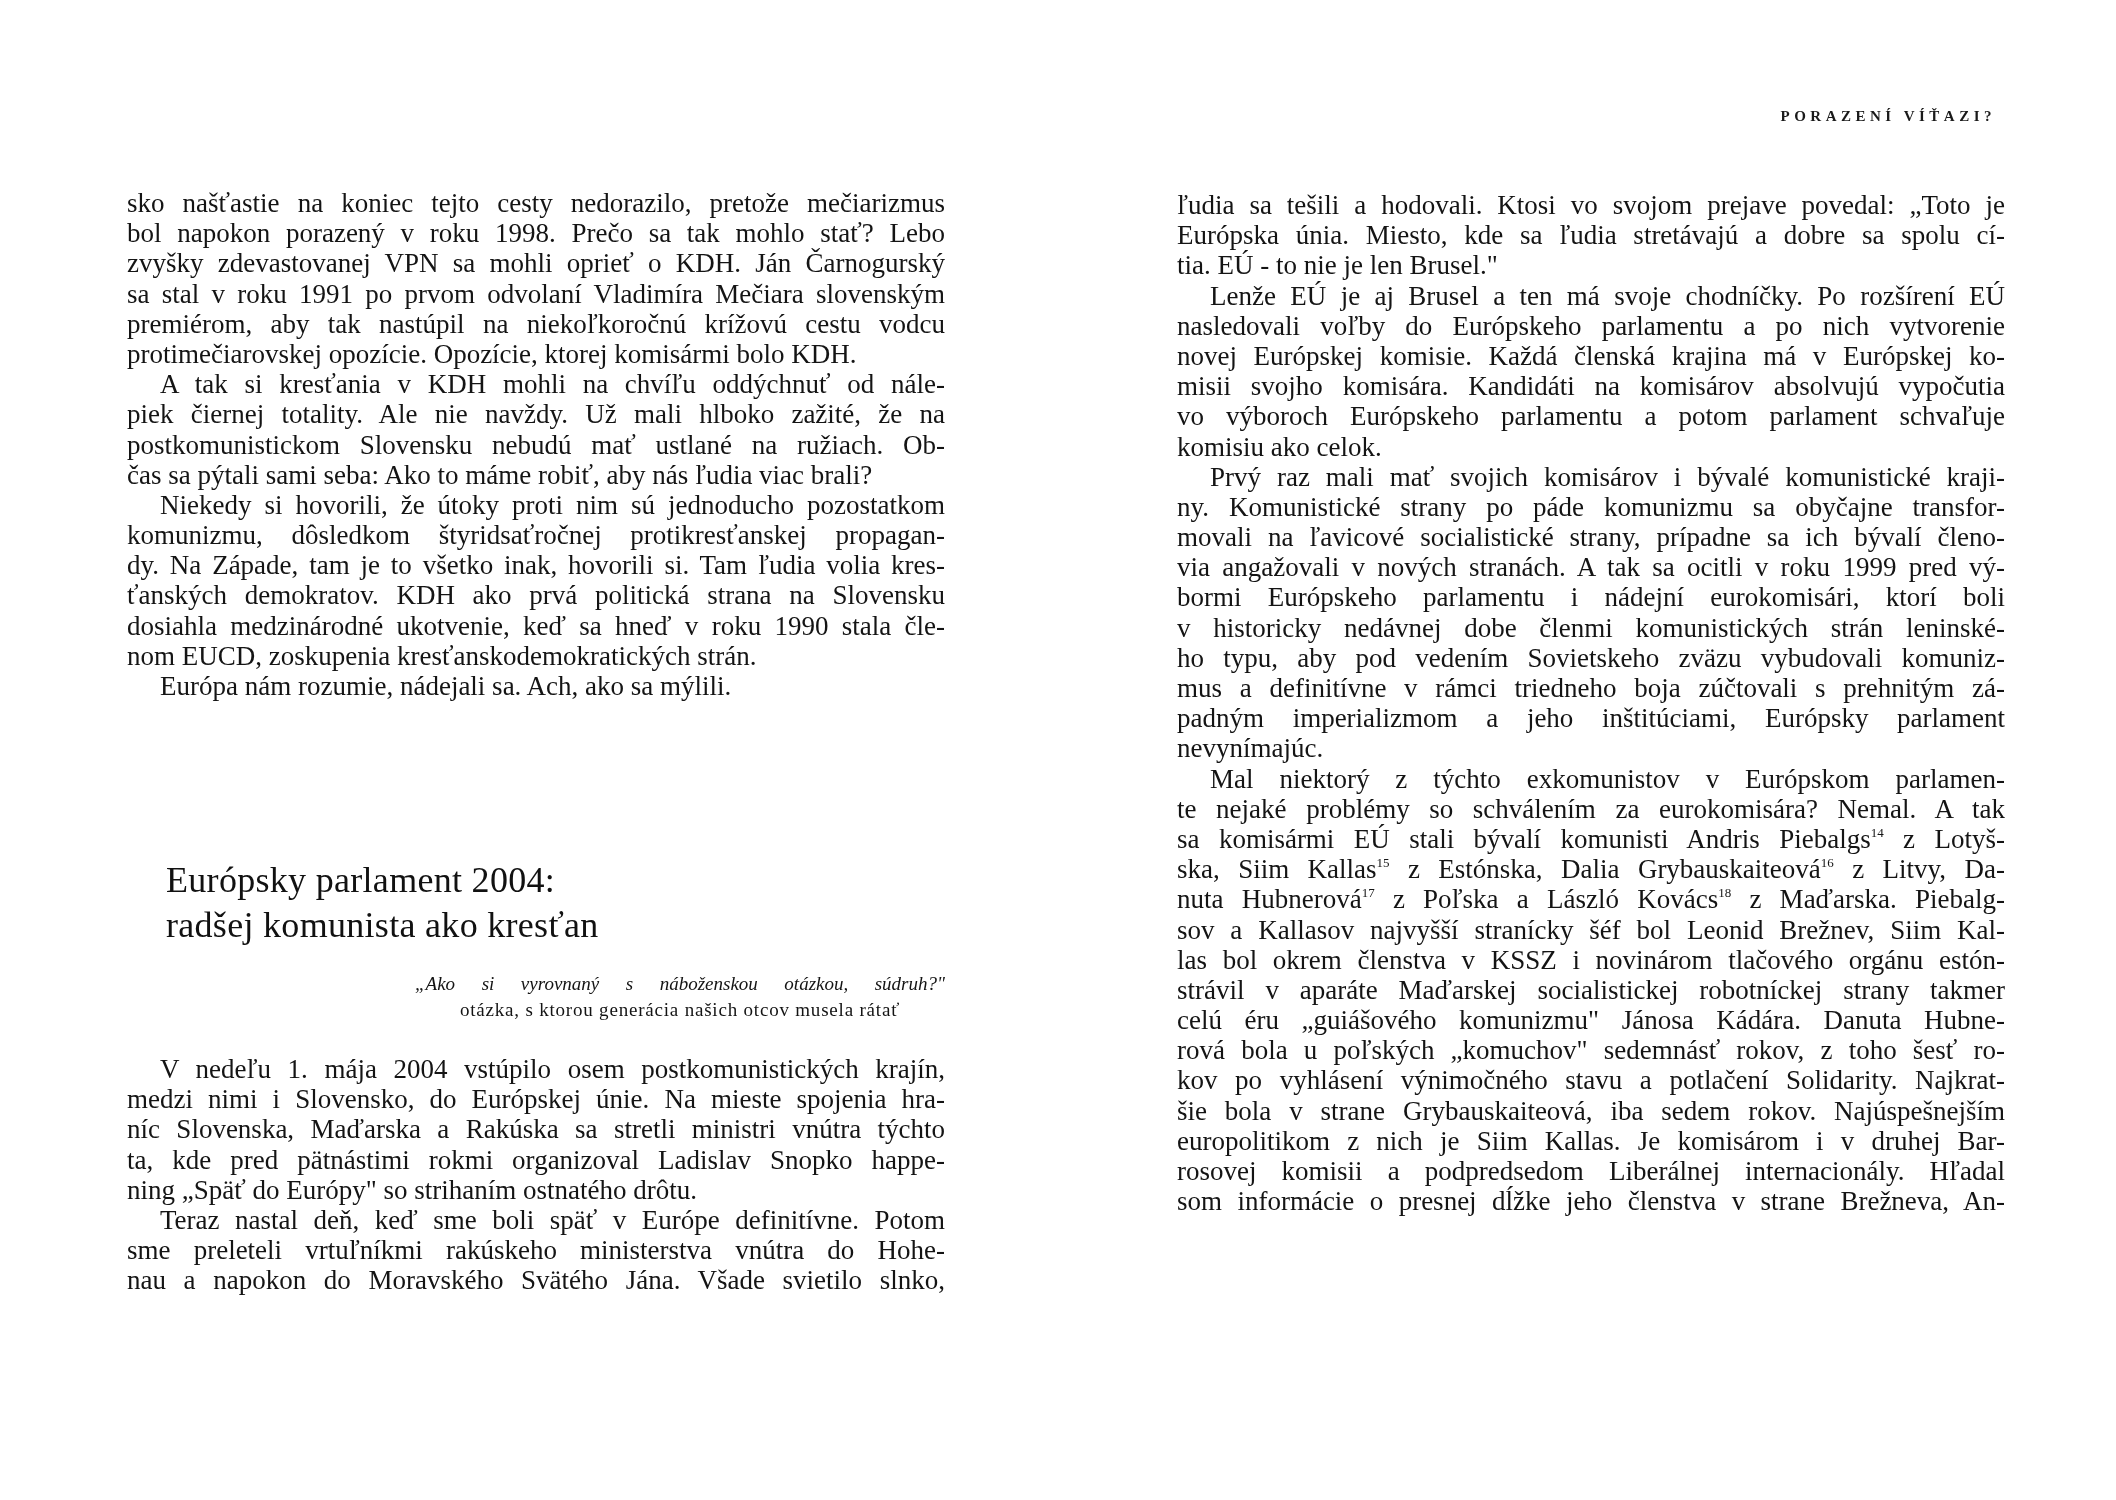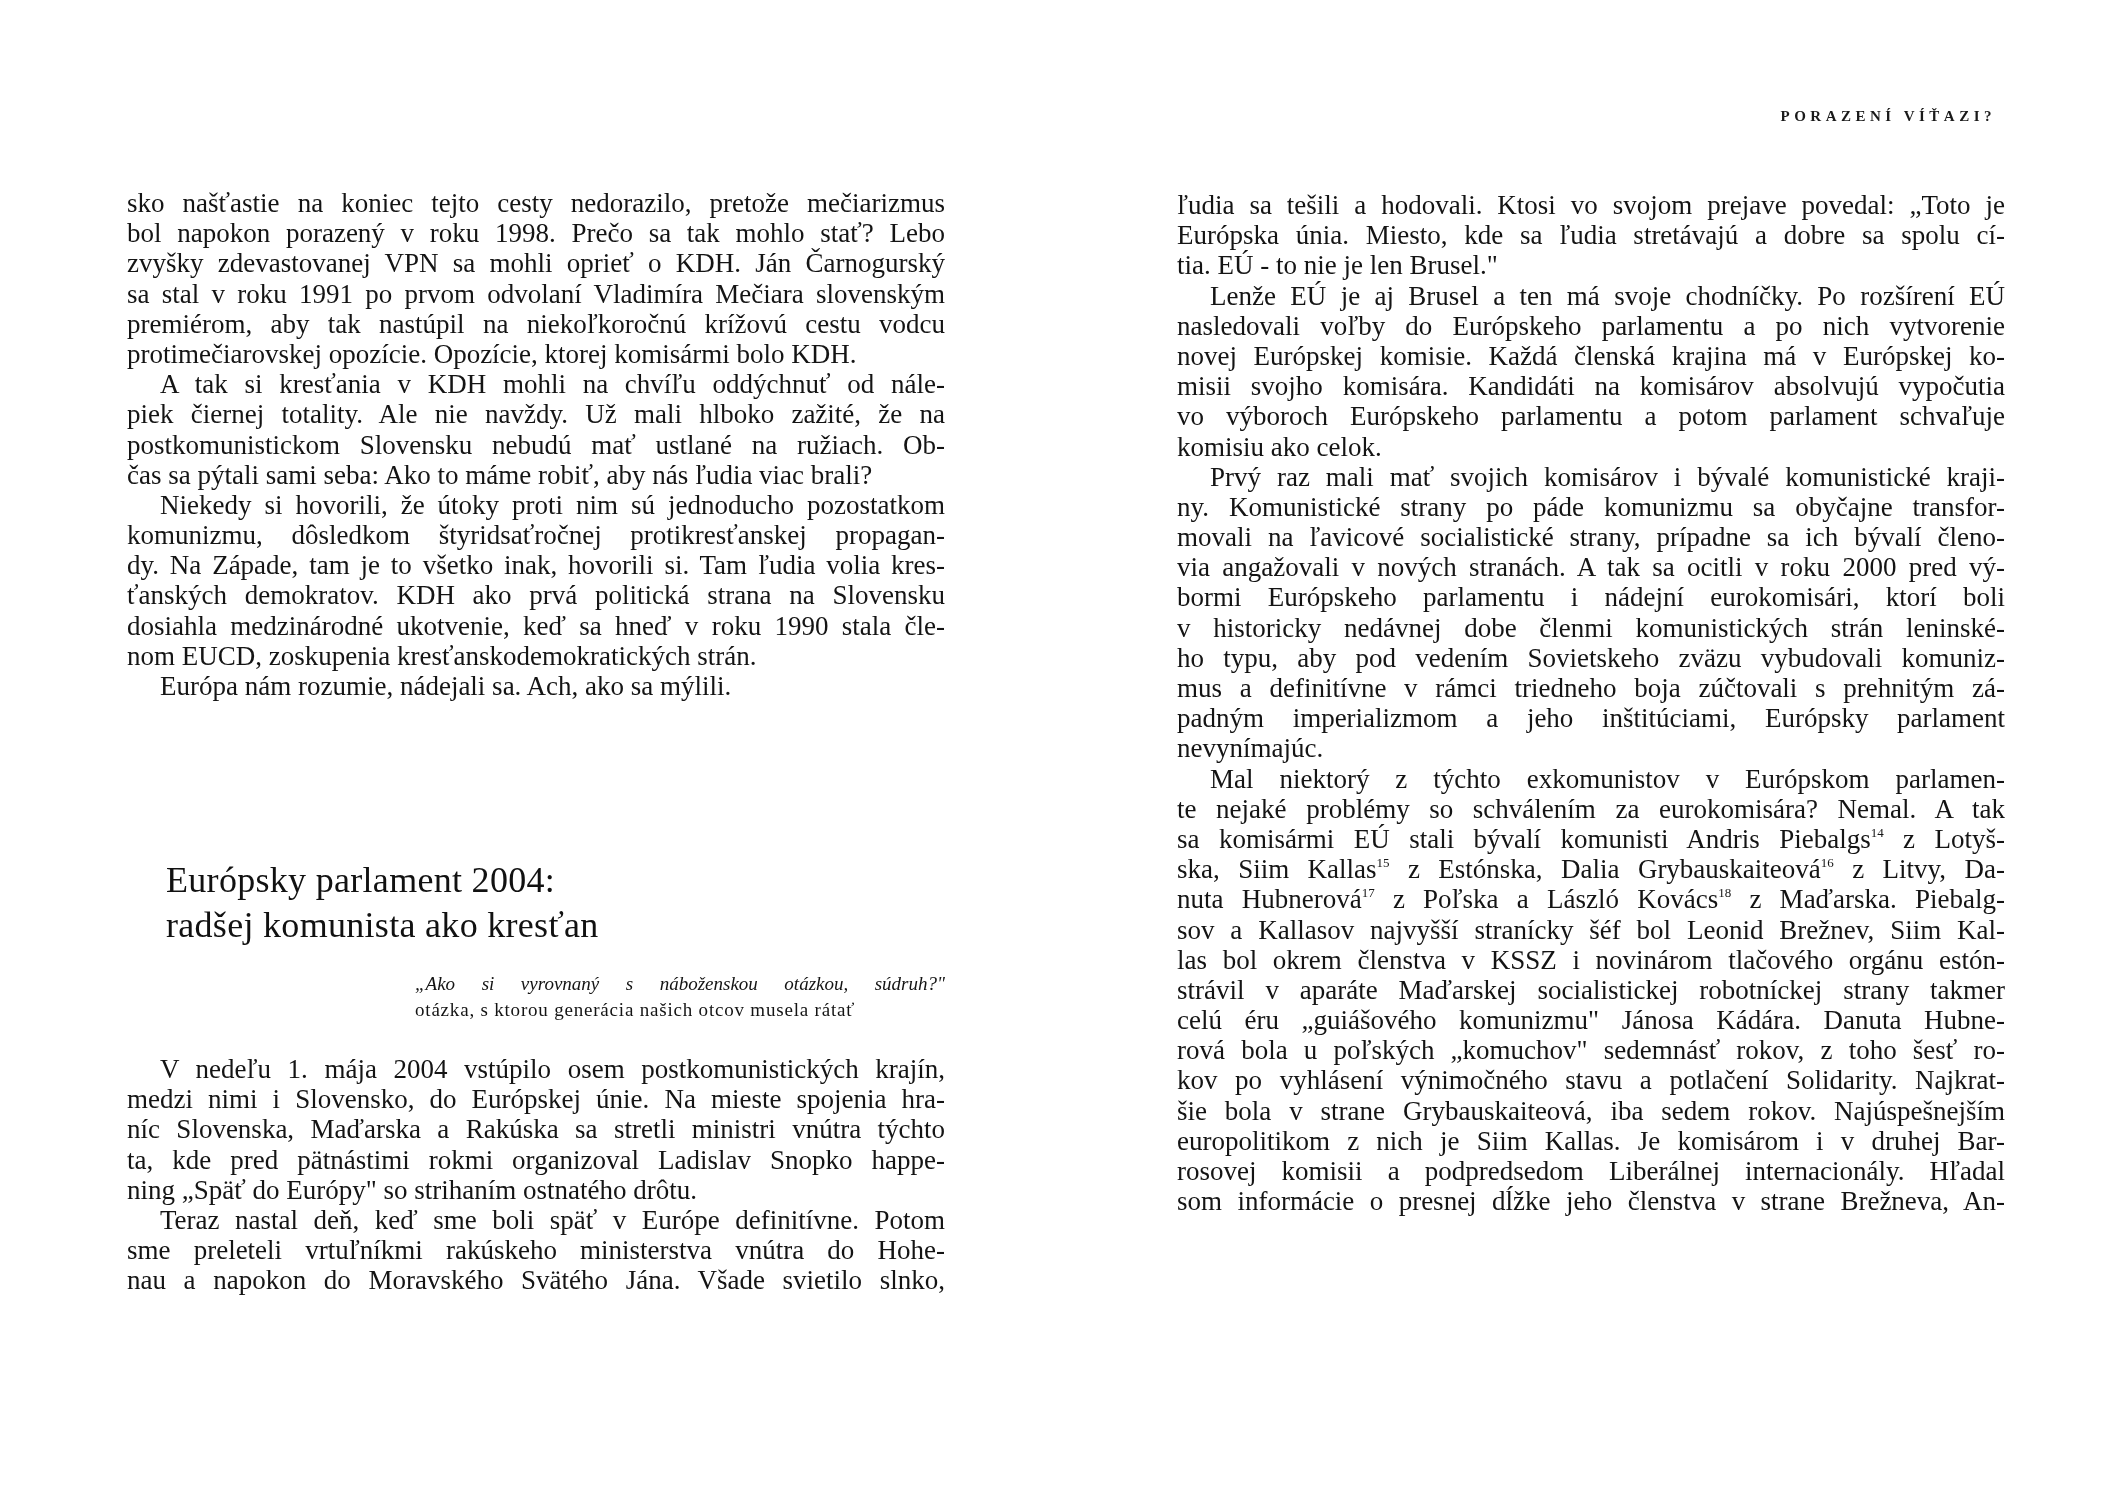--- a/index.html
+++ b/index.html
@@ -15,21 +15,21 @@
   .line { font-size: 27px; line-height: 30.2px; height: 30.2px; white-space: nowrap;
           text-align: justify; text-align-last: justify; }
   .line.last { text-align-last: left; }
   .line.indent { text-indent: 33px; }
   .block1 { top: 172px; }
   .block2 { top: 1038px; }
   .rblock { top: 190px; }
   .heading { position: absolute; left: 166px; top: 842px; font-size: 36px; line-height: 45px; color: #111; letter-spacing: 0.3px; }
   .motto { position: absolute; right: 113px; top: 955px; width: 530px; font-size: 19px; line-height: 26px; }
   .motto .q { font-style: italic; text-align: justify; text-align-last: justify; white-space: nowrap; }
-  .motto .src { text-align: left; letter-spacing: 0.8px; white-space: nowrap; }
+  .motto .src { text-align: center; letter-spacing: 0.8px; white-space: nowrap; }
   sup { font-size: 13px; line-height: 0; vertical-align: 11px; }
 </style>
 </head>
 <body>
 
 <div class="page left">
   <div class="col block1" id="left-block1">
       <div class="line"><span>sko našťastie na koniec tejto cesty nedorazilo, pretože mečiarizmus</span></div>
       <div class="line"><span>bol napokon porazený v roku 1998. Prečo sa tak mohlo stať? Lebo</span></div>
       <div class="line"><span>zvyšky zdevastovanej VPN sa mohli oprieť o KDH. Ján Čarnogurský</span></div>
@@ -80,21 +80,21 @@
     <div class="line last"><span>tia. EÚ - to nie je len Brusel."</span></div>
     <div class="line indent"><span>Lenže EÚ je aj Brusel a ten má svoje chodníčky. Po rozšírení EÚ</span></div>
     <div class="line"><span>nasledovali voľby do Európskeho parlamentu a po nich vytvorenie</span></div>
     <div class="line"><span>novej Európskej komisie. Každá členská krajina má v Európskej ko-</span></div>
     <div class="line"><span>misii svojho komisára. Kandidáti na komisárov absolvujú vypočutia</span></div>
     <div class="line"><span>vo výboroch Európskeho parlamentu a potom parlament schvaľuje</span></div>
     <div class="line last"><span>komisiu ako celok.</span></div>
     <div class="line indent"><span>Prvý raz mali mať svojich komisárov i bývalé komunistické kraji-</span></div>
     <div class="line"><span>ny. Komunistické strany po páde komunizmu sa obyčajne transfor-</span></div>
     <div class="line"><span>movali na ľavicové socialistické strany, prípadne sa ich bývalí členo-</span></div>
-    <div class="line"><span>via angažovali v nových stranách. A tak sa ocitli v roku 2000 pred vý-</span></div>
+    <div class="line"><span>via angažovali v nových stranách. A tak sa ocitli v roku 1999 pred vý-</span></div>
     <div class="line"><span>bormi Európskeho parlamentu i nádejní eurokomisári, ktorí boli</span></div>
     <div class="line"><span>v historicky nedávnej dobe členmi komunistických strán leninské-</span></div>
     <div class="line"><span>ho typu, aby pod vedením Sovietskeho zväzu vybudovali komuniz-</span></div>
     <div class="line"><span>mus a definitívne v rámci triedneho boja zúčtovali s prehnitým zá-</span></div>
     <div class="line"><span>padným imperializmom a jeho inštitúciami, Európsky parlament</span></div>
     <div class="line last"><span>nevynímajúc.</span></div>
     <div class="line indent"><span>Mal niektorý z týchto exkomunistov v Európskom parlamen-</span></div>
     <div class="line"><span>te nejaké problémy so schválením za eurokomisára? Nemal. A tak</span></div>
     <div class="line"><span>sa komisármi EÚ stali bývalí komunisti Andris Piebalgs</span><sup>14</sup><span> z Lotyš-</span></div>
     <div class="line"><span>ska, Siim Kallas</span><sup>15</sup><span> z Estónska, Dalia Grybauskaiteová</span><sup>16</sup><span> z Litvy, Da-</span></div>

